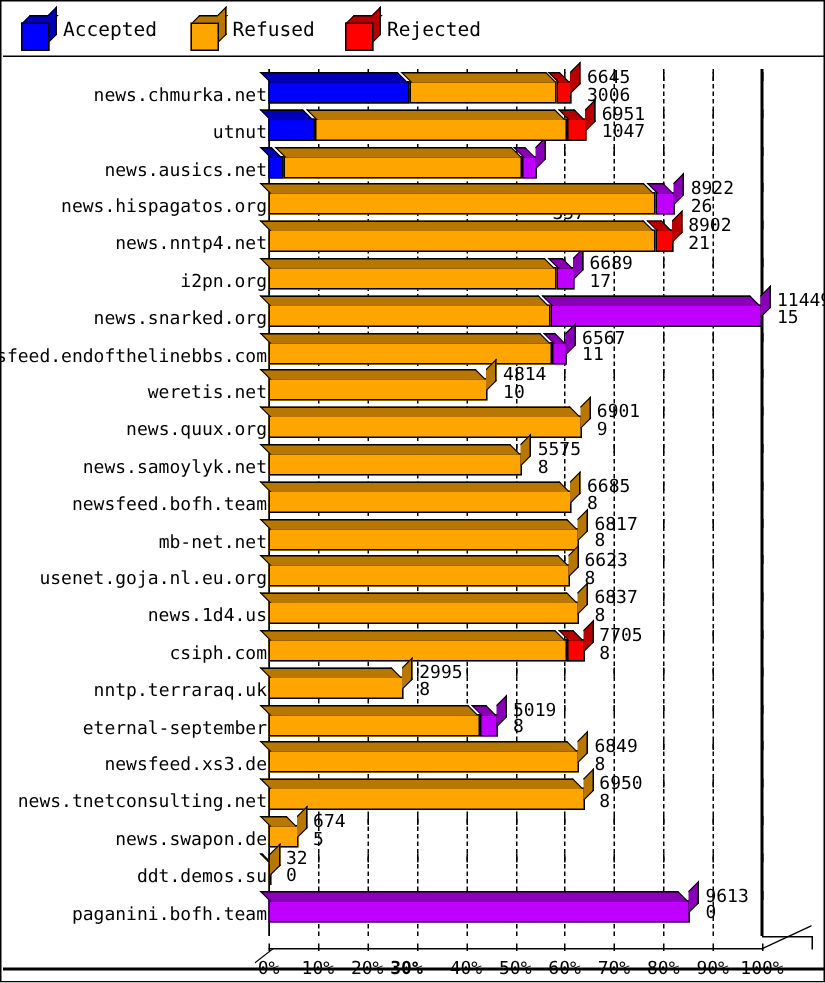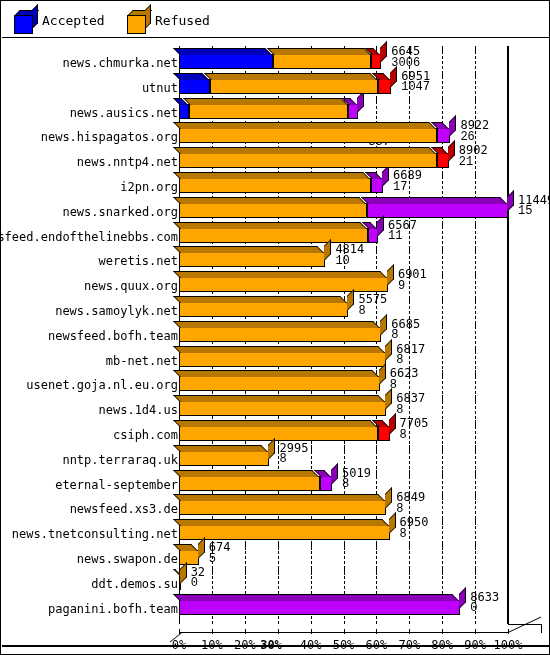--- a/index.html
+++ b/index.html
@@ -30,21 +30,21 @@
   .row{position:absolute;left:0;width:548px;height:24.8px;}
   .rowlabel{position:absolute;right:372px;top:8px;width:230px;text-align:right;font-size:12px;color:#000;white-space:nowrap;}
 
   .bar{position:absolute;left:177px;top:6px;height:15px;}
   .seg{position:absolute;top:0;height:15px;box-sizing:border-box;border:1px solid #000;}
   .seg .cap{position:absolute;right:-7px;top:-7px;width:7px;height:15px;box-sizing:border-box;border:1px solid #000;border-left:none;transform:skewY(-45deg);transform-origin:top left;}
   .seg .topf{position:absolute;left:0;top:-7px;width:100%;height:7px;box-sizing:border-box;border:1px solid #000;border-bottom:none;transform:skewX(45deg);transform-origin:bottom left;}
 
   .vals{position:absolute;top:-2px;font-size:12px;color:#000;line-height:11.5px;white-space:nowrap;}
   .v1{display:block;}
-  .v2{display:block;font-family:Liberation Mono, monospace;}
+  .v2{display:block;}
 
   
   .ticks{position:absolute;left:177px;top:0px;width:329px;height:6px;}
   .tick{position:absolute;top:0;width:0;height:6px;border-left:1px solid #000;}
 
   
   #xaxis{position:absolute;left:177px;top:594px;width:330px;height:2px;border-top:1px solid #000;}
   .xtick{position:absolute;top:-4px;width:0;height:5px;border-left:1px solid #000;}
   .xlab{position:absolute;top:600px;font-size:12px;color:#000;transform:translateX(-50%);white-space:nowrap;}
   #depthline1{position:absolute;left:506px;top:594px;width:33px;height:0;border-top:1px solid #000;transform:skewY(-25deg);transform-origin:left top;}
@@ -68,20 +68,28 @@
         <span class="lg-label">Refused</span>
       </div>
       <div class="lg-item" style="left: 12px;">
         <span class="lg-cube">
           <span class="top" style="background: rgb(0, 0, 184);"></span>
           <span class="side" style="background: rgb(0, 0, 184);"></span>
           <span class="face" style="background: rgb(0, 0, 255);"></span>
         </span>
         <span class="lg-label">Accepted</span>
       </div>
+      <div class="lg-item" style="left: 228px;">
+        <span class="lg-cube">
+          <span class="top" style="background: rgb(184, 0, 0);"></span>
+          <span class="side" style="background: rgb(184, 0, 0);"></span>
+          <span class="face" style="background: rgb(255, 0, 0);"></span>
+        </span>
+        <span class="lg-label">Rejected</span>
+      </div>
     </div>
 
   <div id="plot">
     <div id="axisbox"></div>
     <div id="gridlayer">
         <div class="vgrid" style="left: 209.9px; top: 8px;"></div>
         <div class="vgrid" style="left: 242.8px; top: 8px;"></div>
         <div class="vgrid" style="left: 275.7px; top: 8px;"></div>
         <div class="vgrid" style="left: 308.6px; top: 8px;"></div>
         <div class="vgrid" style="left: 341.5px; top: 8px;"></div>
@@ -719,21 +727,21 @@
             <div class="tick" style="left: 329px;"></div>
           </div>
           <div class="rowlabel">paganini.bofh.team</div>
           <div class="bar">
             <div class="seg" style="left: 0px; width: 281.295px; background: rgb(191, 0, 255); z-index: 10;">
               <span class="topf" style="background: rgb(138, 0, 184);"></span>
               <span class="cap" style="background: rgb(138, 0, 184);"></span>
             </div>
           </div>
           <div class="vals" style="left: 468.295px;">
-            <span class="v1">8633</span>
+            <span class="v1">9613</span>
             <span class="v2">0</span>
           </div>
         </div>
       </div>
 
     <div id="xaxis"></div>
     <div id="xticks">
         <div class="xtick" style="left: 177px; top: 591px;"></div>
         <div class="xlab" style="left: 177px;">0%</div>
         <div class="xtick" style="left: 209.9px; top: 591px;"></div>

